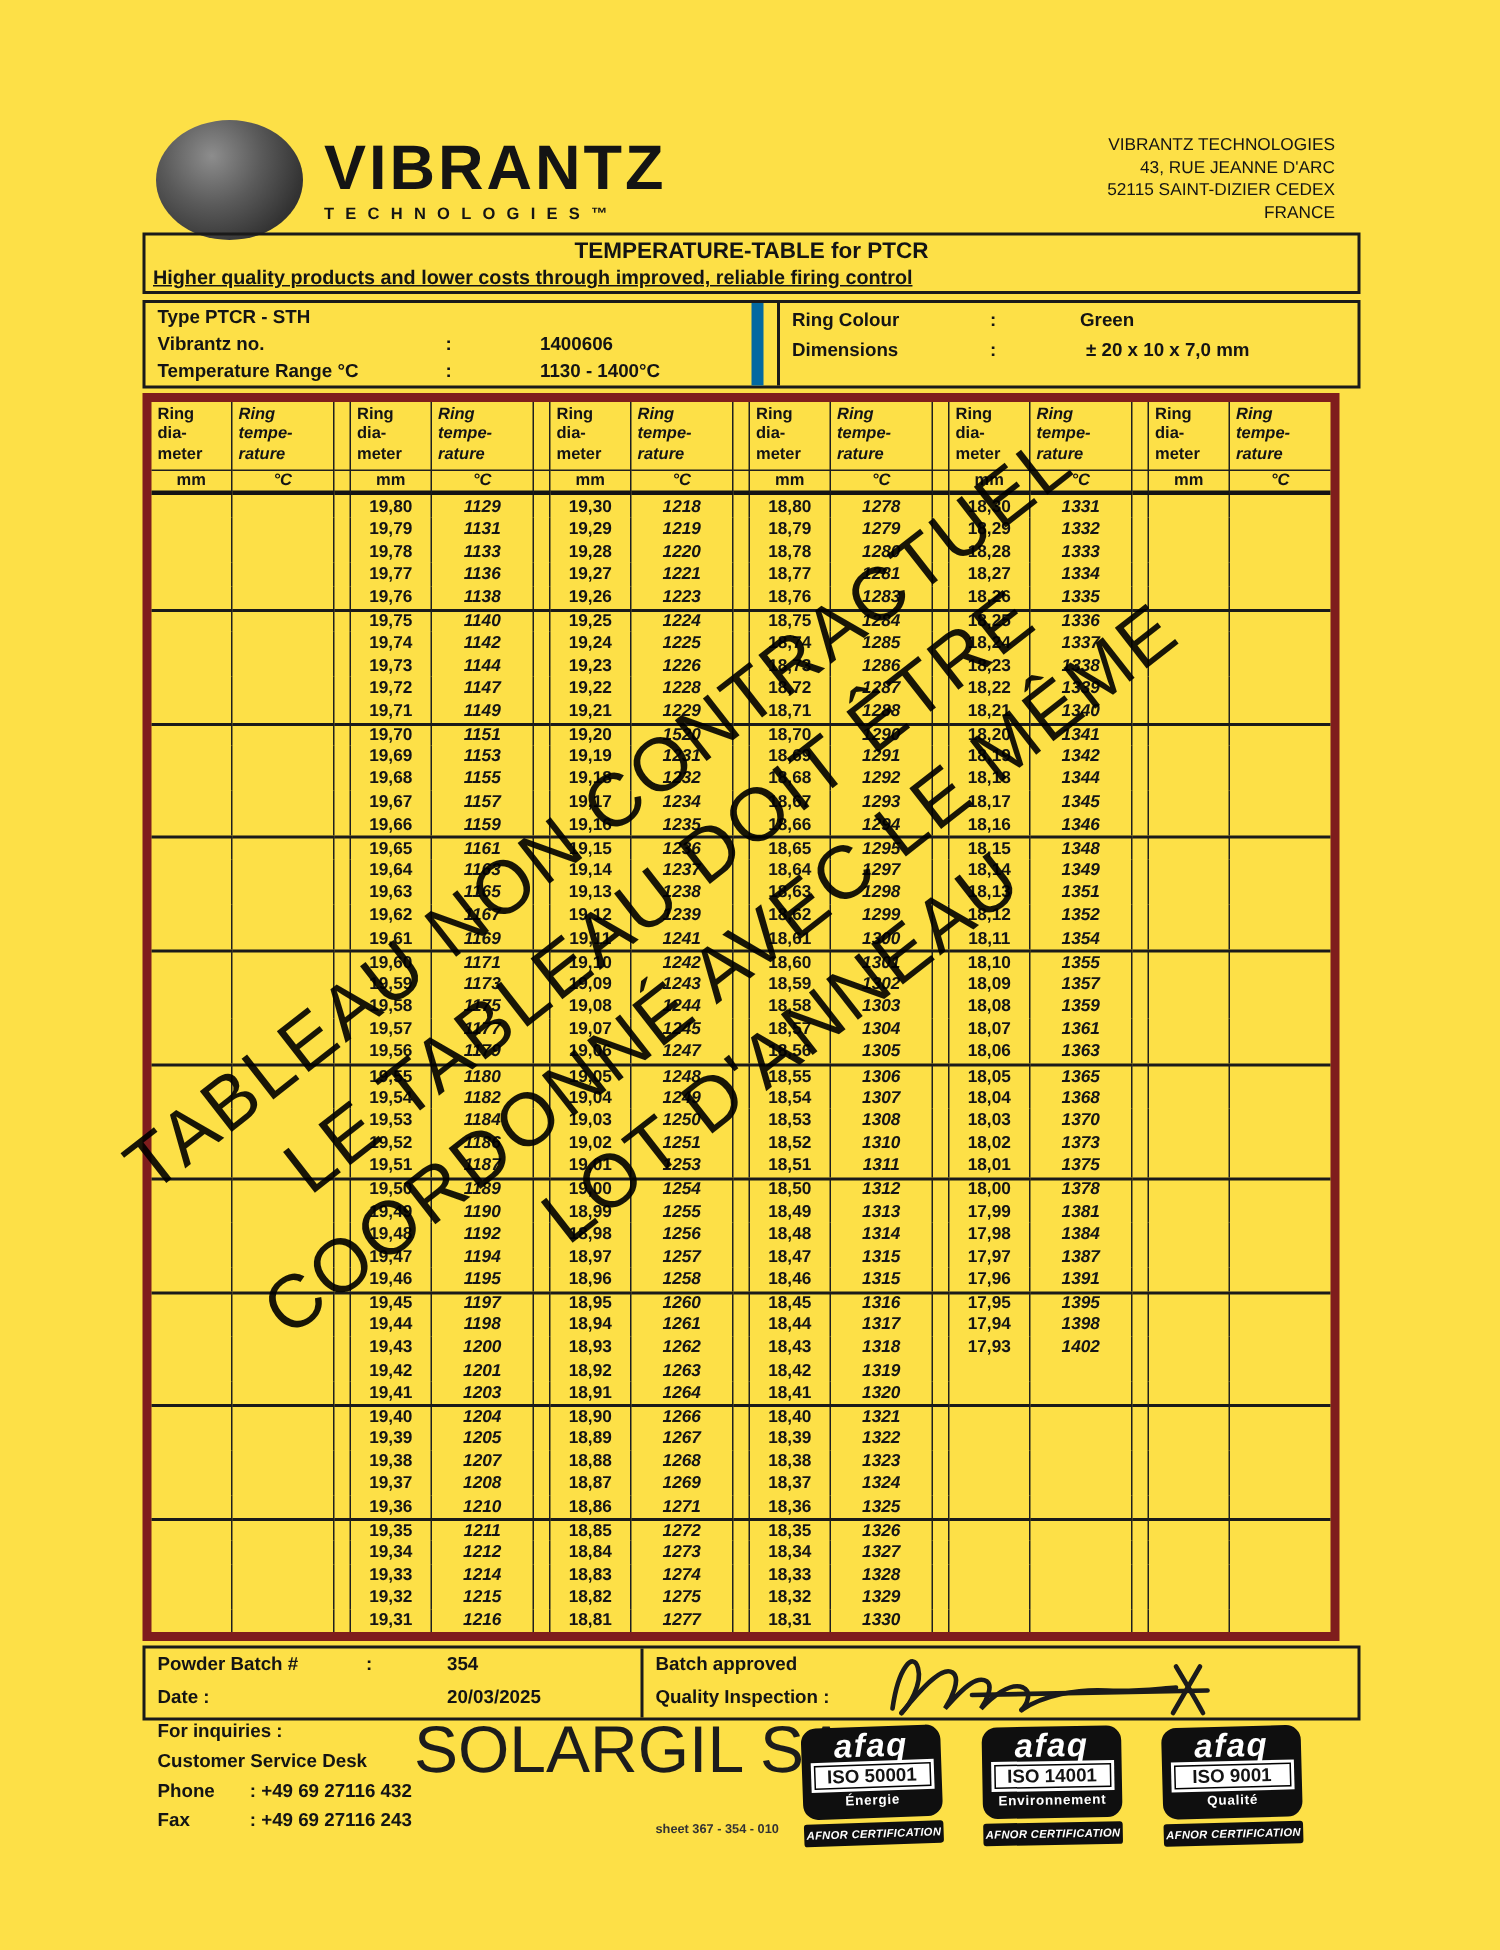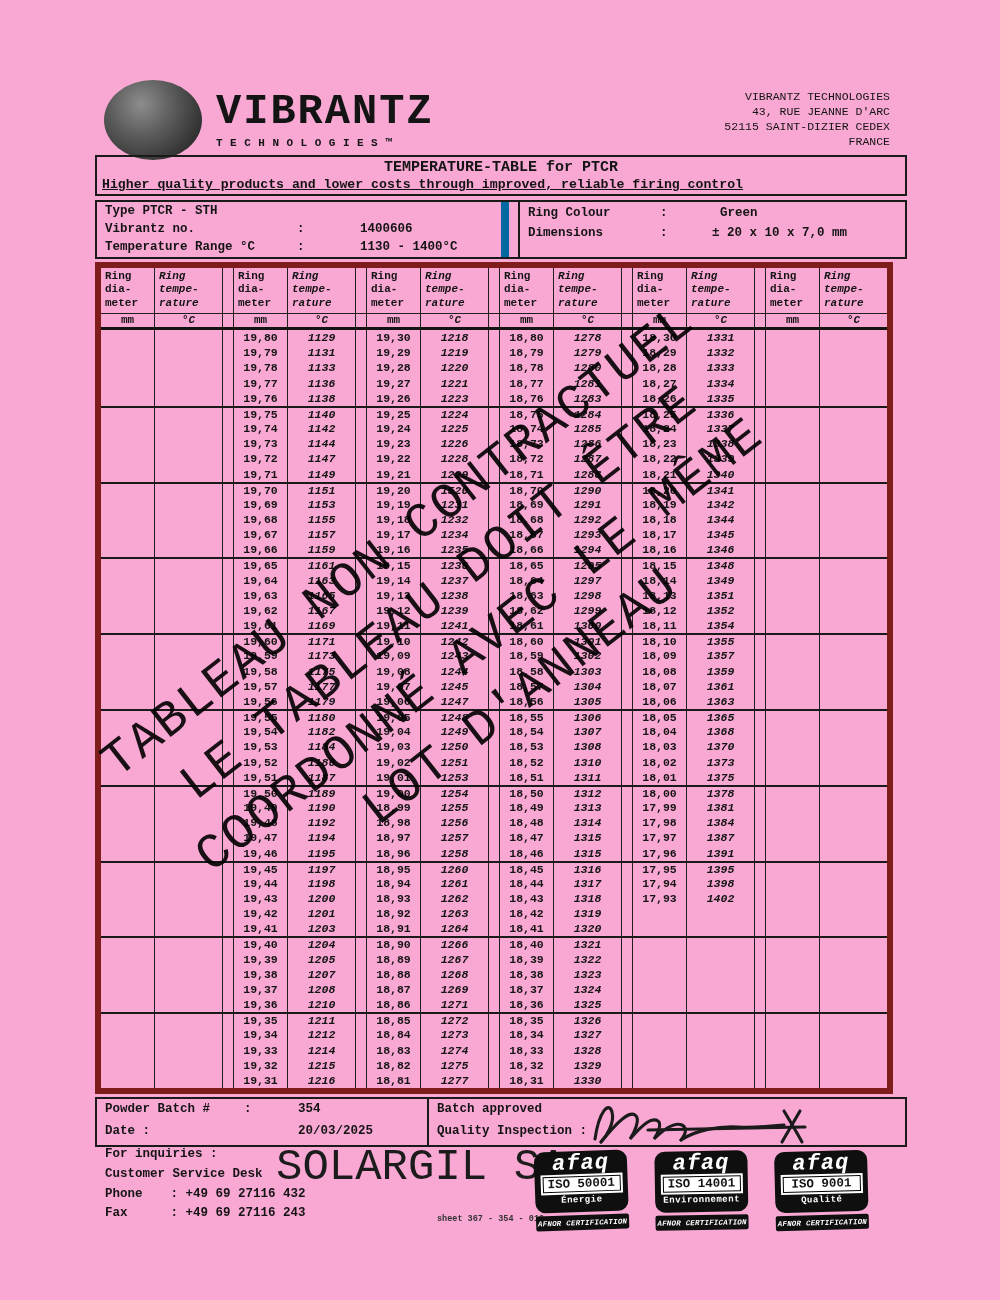--- a/index.html
+++ b/index.html
@@ -1,17 +1,17 @@
 <!DOCTYPE html>
 <html><head>
 <meta charset="utf-8">
 <style>
   html,body{margin:0;padding:0;background:#e8e8e8;}
-  .page{position:relative;width:1000px;height:1300px;background:#f9a8d4;margin:0 auto;
-        font-family:Liberation Mono, monospace;color:#141414;overflow:hidden;}
+  .page{position:relative;width:1000px;height:1300px;background:#fde047;margin:0 auto;
+        font-family:Liberation Sans, sans-serif;color:#141414;overflow:hidden;}
   
   .logo-area{position:absolute;left:104px;top:80px;display:flex;align-items:center;}
   .sphere{width:98px;height:80px;border-radius:50%;
           background:radial-gradient(circle at 38% 30%, #8d8d8d 0%, #5a5a5a 40%, #333 75%, #262626 100%);}
   .wordmark{margin-left:14px;}
   .brand{font-size:42px;font-weight:bold;letter-spacing:2px;line-height:1;}
   .brand-sub{font-size:11px;font-weight:bold;letter-spacing:7.5px;margin-top:4px;}
   .address{position:absolute;left:600px;top:90px;width:290px;text-align:right;
            font-size:11.5px;line-height:1.3;}
   
@@ -111,21 +111,21 @@
     <div class="info-spacer"></div>
     <div class="info-right">
       <div class="irow" style="top:4px;">
         <span style="left:8px;text-align:center;">Ring Colour</span>
         <span style="left:140px;">:</span>
         <span style="left:200px;">Green</span>
       </div>
       <div class="irow" style="top:24px;">
         <span style="left:8px;">Dimensions</span>
         <span style="left:140px;">:</span>
-        <span style="left:192px;">± 20 x 10 x 7,0 mm</span>
+        <span style="left:204px;">± 20 x 10 x 7,0 mm</span>
       </div>
     </div>
   </div>
 
   <div id="grid">
       <div class="c hd">Ring
 dia-
 meter</div>
       <div class="c hd it">Ring
 tempe-

